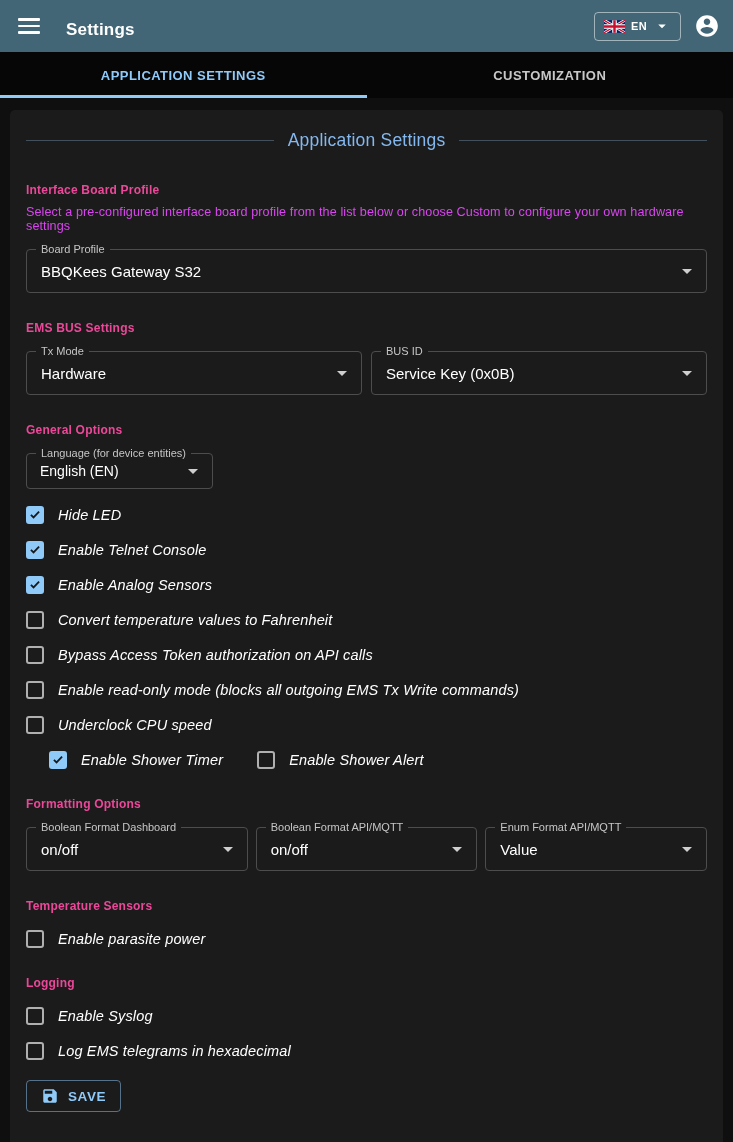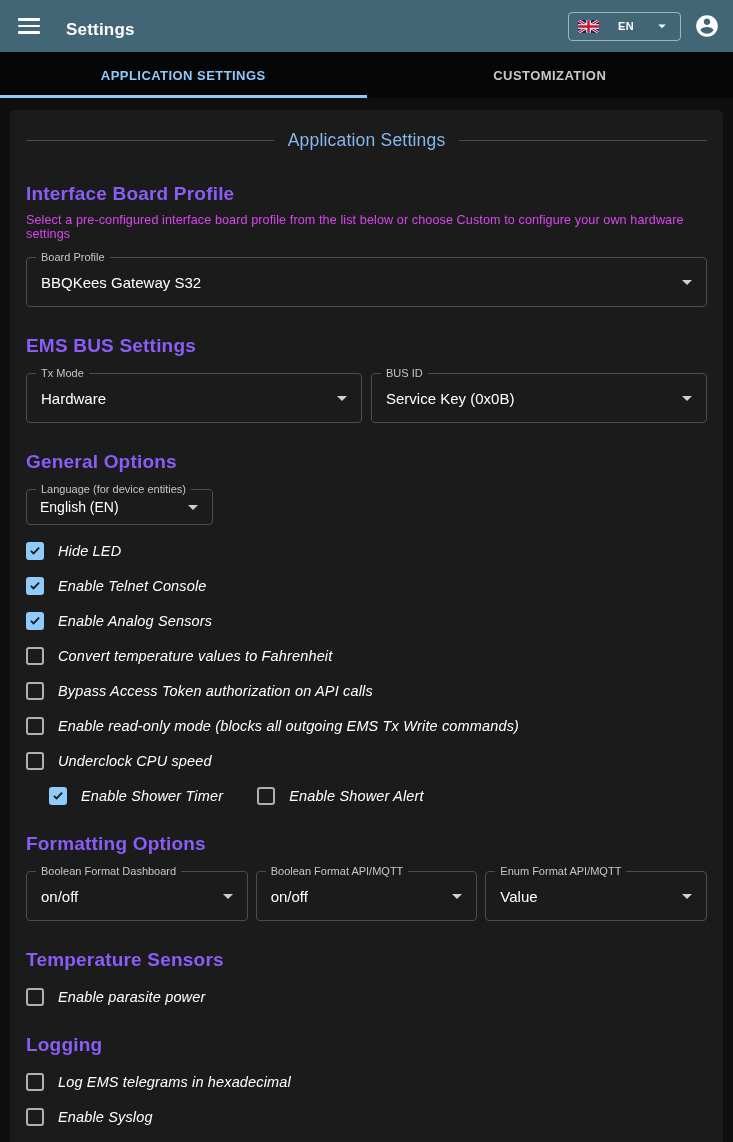--- a/index.html
+++ b/index.html
@@ -19,21 +19,21 @@
     background:transparent; border:none; padding:0; cursor:pointer;
     display:flex; align-items:center; justify-content:center;
   }
   .hamburger { width:26px; height:26px; flex-direction:column; gap:4px; margin-left:4px; }
   .hamburger span { display:block; width:22px; height:2.6px; background:#fff; border-radius:1px; }
   .appbar-title {
     margin:8px 0 0 24px; font-size:17px; font-weight:700; color:#fff; letter-spacing:.2px;
   }
   .appbar-right { margin-left:auto; display:flex; align-items:center; gap:12px; }
   .lang-btn {
-    display:flex; align-items:center; gap:19px; height:29px; padding:0 9px;
+    display:flex; align-items:center; gap:6px; height:29px; padding:0 9px;
     background:transparent; border:1px solid rgba(255,255,255,.5); border-radius:4px;
     color:#fff; cursor:pointer;
   }
   .lang-btn .flag { width:21px; height:13px; display:block; }
   .lang-btn .code { font-size:11px; font-weight:700; letter-spacing:.3px; }
   .lang-btn .caret { width:18px; height:18px; fill:#fff; }
   .avatar-btn { width:28px; height:28px; }
   .avatar-btn svg { width:26px; height:26px; fill:#fff; }
   
   .tabs { height:46px; background:#060606; display:flex; }
@@ -48,30 +48,30 @@
   }
   
   .panel {
     margin:12px 10px 0; background:#1b1b1b; border-radius:5px 5px 0 0;
     padding:16px 16px 30px; min-height:1032px;
   }
   .title-row { display:flex; align-items:center; gap:14px; margin-top:4px; }
   .title-row .line { flex:1; height:1px; background:#41505b; }
   .title-row h2 { margin:0; font-size:17.5px; font-weight:500; color:#84b8ef; letter-spacing:.2px; }
   .section-h {
-    margin:28px 0 0; font-size:19px; font-weight:700; color:#8b5cf6; letter-spacing:.2px;
+    margin:28px 0 0; font-size:12px; font-weight:700; color:#ec4899; letter-spacing:.2px;
   }
   .section-h.first { margin-top:32px; }
   .warn-text {
     margin:8px 0 0; font-size:12.6px; color:#d946ef; letter-spacing:.1px;
   }
   
   .field { margin-top:16px; }
   .select {
-    position:relative; height:50px; border:1px solid #4d4d4d; border-radius:4px;
+    position:relative; height:44px; border:1px solid #4d4d4d; border-radius:4px;
     display:flex; align-items:center; padding:0 26px 0 14px; cursor:pointer;
   }
   .select-label {
     position:absolute; top:-7px; left:9px; background:#1b1b1b; padding:0 5px;
     font-size:11px; color:#c6c6c6; white-space:nowrap;
   }
   .select-value { font-size:15px; color:#fff; white-space:nowrap; }
   .select-arrow { position:absolute; right:7px; width:24px; height:24px; fill:#cfcfcf; }
   .row2 { display:flex; gap:9px; }
   .row2 .select { flex:1; }
@@ -293,27 +293,27 @@
     </span>
     <span class="cb-label">Enable parasite power</span>
   </label>
 
   
   <h3 class="section-h">Logging</h3>
   <label class="cb-row">
     <span class="cb">
       
     </span>
+    <span class="cb-label">Enable Syslog</span>
+  </label>
+  <label class="cb-row">
+    <span class="cb">
+      
+    </span>
     <span class="cb-label">Log EMS telegrams in hexadecimal</span>
-  </label>
-  <label class="cb-row">
-    <span class="cb">
-      
-    </span>
-    <span class="cb-label">Enable Syslog</span>
   </label>
 
   <button class="save-btn">
     <svg viewBox="0 0 24 24">
       <path d="M17 3H5c-1.11 0-2 .9-2 2v14c0 1.1.89 2 2 2h14c1.1 0 2-.9 2-2V7l-4-4zm-5 16c-1.66 0-3-1.34-3-3s1.34-3 3-3 3 1.34 3 3-1.34 3-3 3zm3-10H5V5h10v4z"></path>
     </svg>
     <span>SAVE</span>
   </button>
 
 </main>

